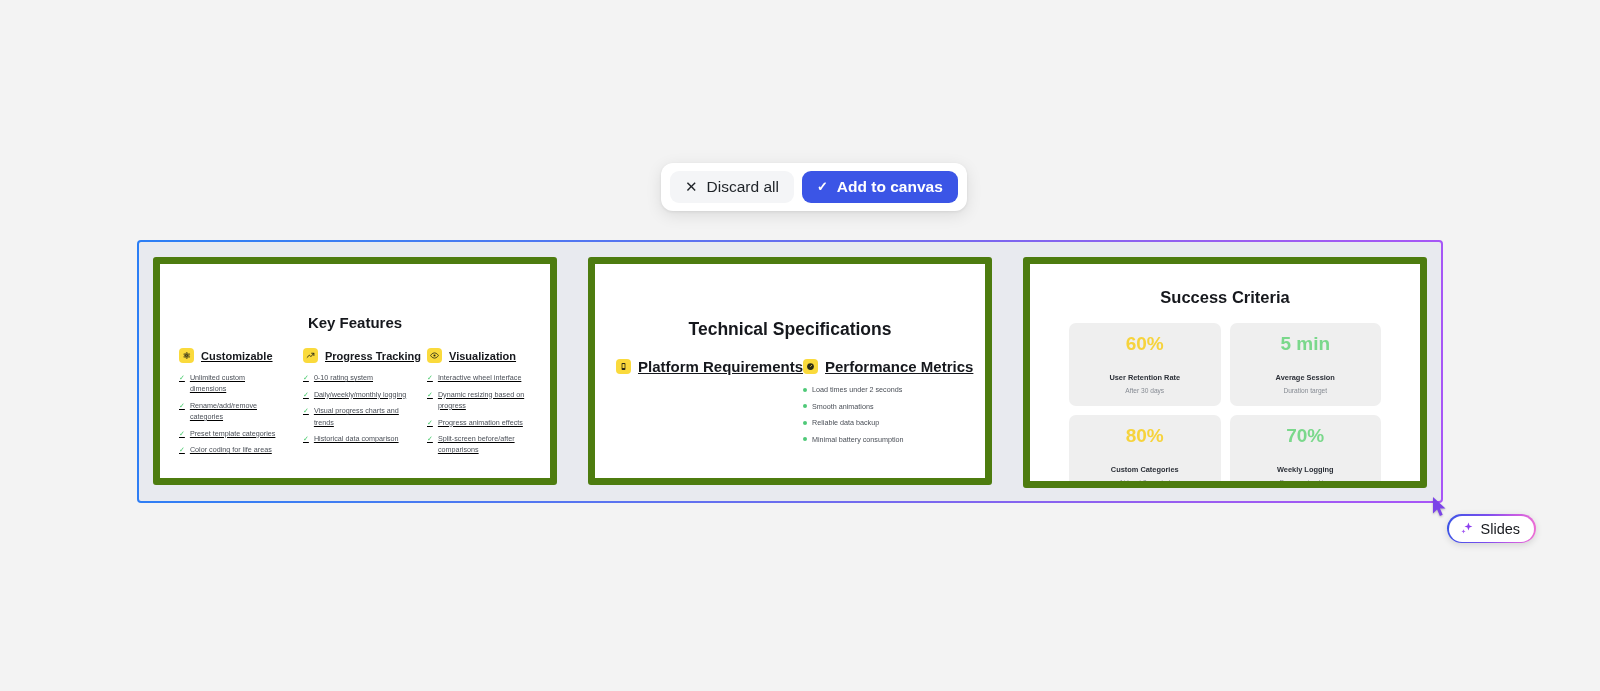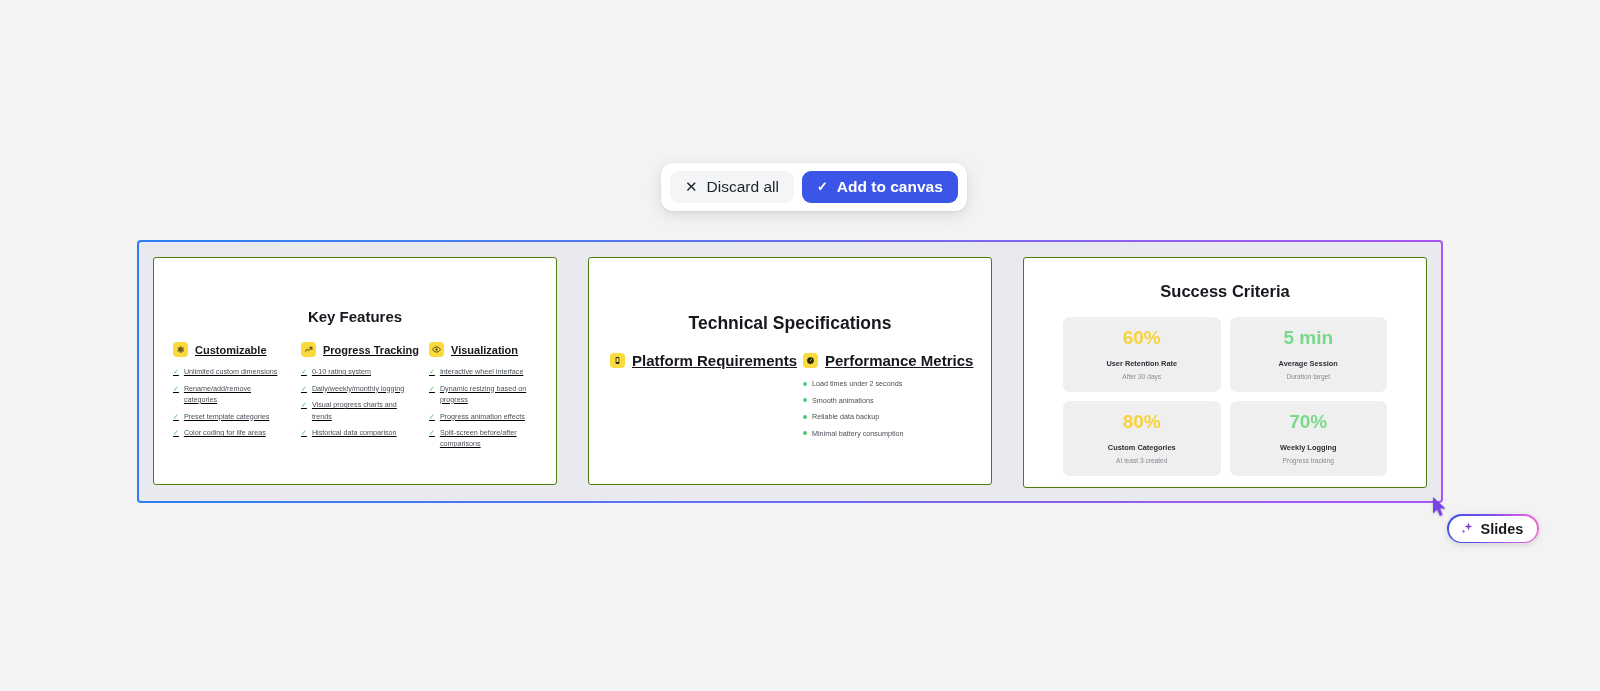--- a/index.html
+++ b/index.html
@@ -48,21 +48,21 @@
     display: flex;
     gap: 31px;
     padding: 15px 18px;
     align-items: flex-start;
     justify-content: center;
   }
 
   
   .slide {
     background: #ffffff;
-    border: 1px solid #4d7c0f;
+    border: 7px solid #4d7c0f;
     border-radius: 3px;
     flex: 0 0 auto;
     position: relative;
     overflow: hidden;
   }
   .slide-1, .slide-2 { width: 404px; height: 228px; }
   .slide-3 { width: 404px; height: 231px; }
 
   .slide-title {
     text-align: center;
@@ -117,21 +117,21 @@
     gap: 9px; padding: 0 39px; margin-top: 16px;
   }
   .metric {
     background: #efefef; border-radius: 7px;
     padding: 11px 6px 12px; text-align: center;
   }
   .metric-value {
     font-size: 19px; font-weight: bold; line-height: 1.1;
   }
   .metric-label {
-    font-size: 7.4px; font-weight: bold; color: #2c3038; margin-top: 10px;
+    font-size: 7.4px; font-weight: bold; color: #2c3038; margin-top: 18px;
   }
   .metric-sub {
     font-size: 6.6px; color: #868b93; margin-top: 5px;
   }
 
   
   .cursor {
     position: absolute; left: 1432px; top: 496px;
     width: 16px; height: 22px;
     filter: drop-shadow(0 1px 1px rgba(0,0,0,.25));
@@ -142,21 +142,20 @@
     position: absolute; left: 1447px; top: 514px;
     padding: 1.6px;
     border-radius: 999px;
     background: linear-gradient(95deg, #3b55e6 0%, #7c4dee 45%, #c05ae6 72%, #ef6fd3 100%);
     box-shadow: 0 2px 7px rgba(0,0,0,.13);
   }
   .slides-badge-inner {
     display: flex; align-items: center; gap: 6px;
     background: #ffffff; border-radius: 999px;
     padding: 5px 14px 5px 11px;
-    font-weight: bold;
   }
   .slides-label { font-size: 14.5px; color: #16181d; }
   .spark { display: block; }
 </style>
 </head>
 <body>
 
 <div class="canvas">
 
   <div class="toolbar">

